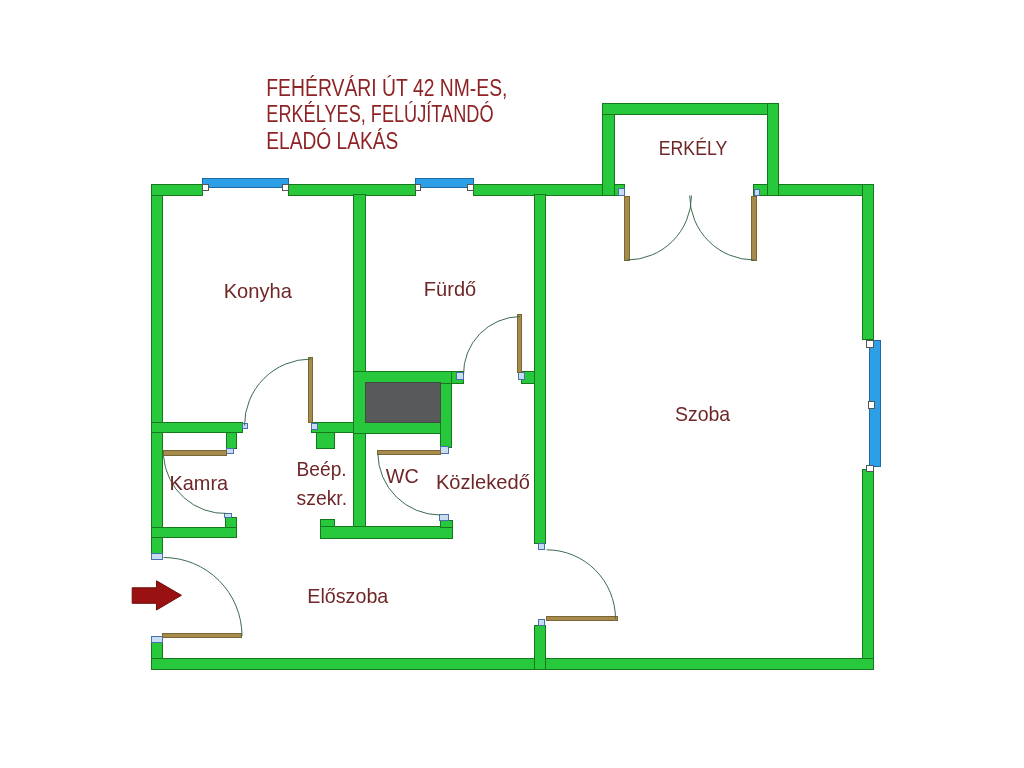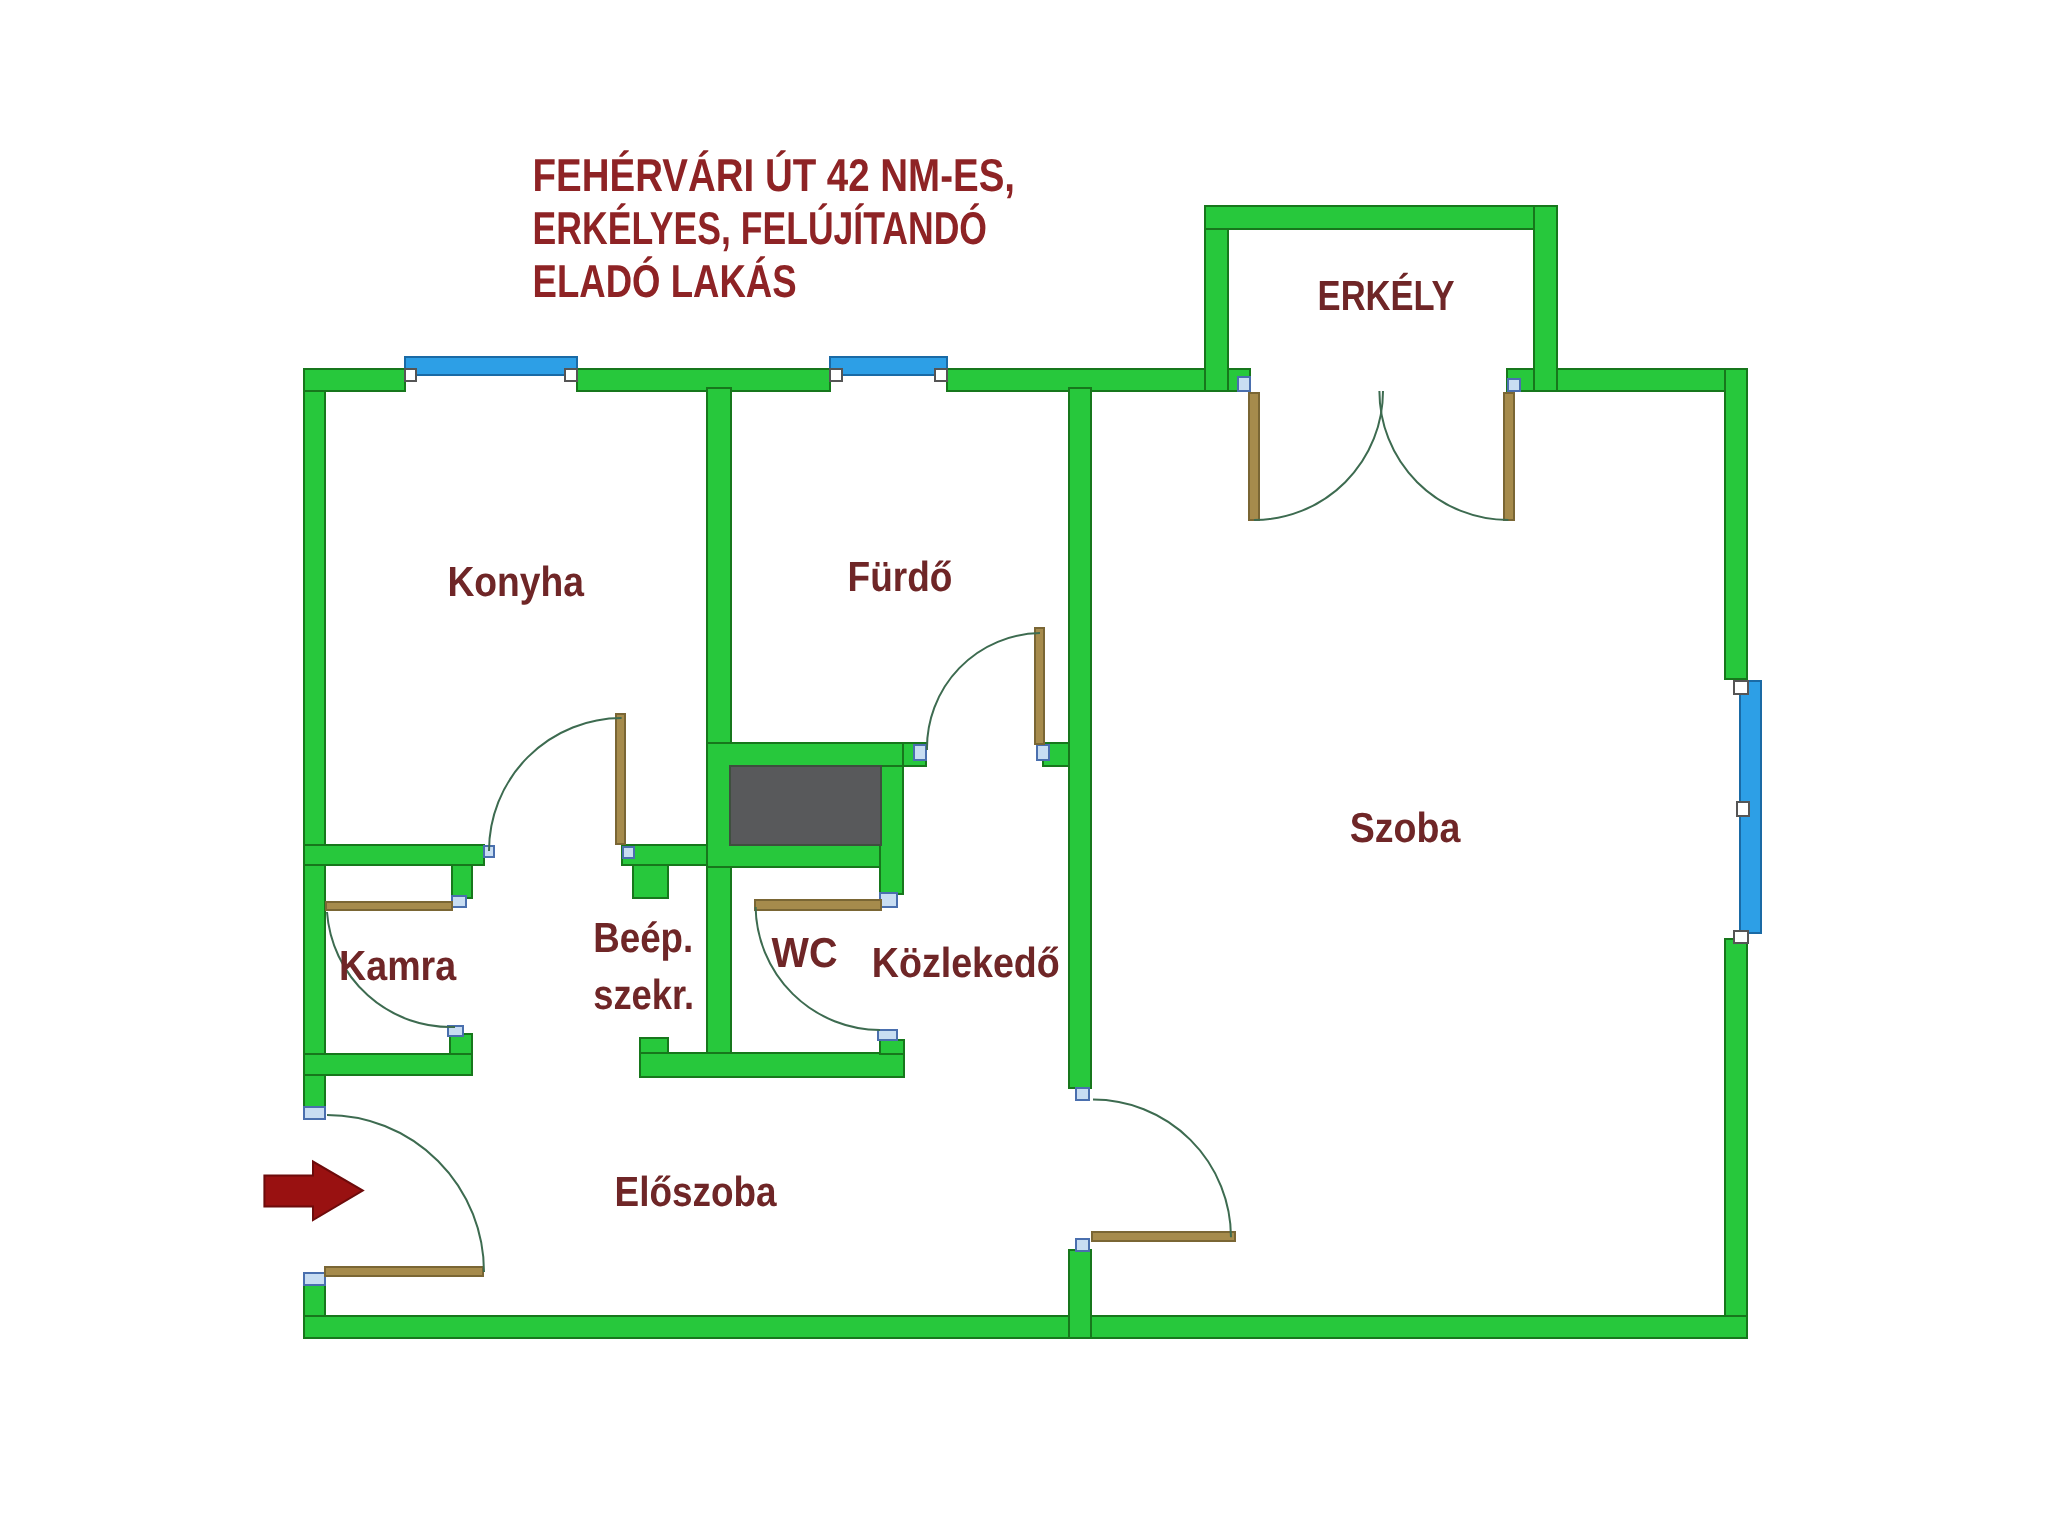--- a/index.html
+++ b/index.html
@@ -1,16 +1,16 @@
 <!DOCTYPE html>
 <html><head>
 <meta charset="utf-8">
 <style>
   html,body{margin:0;padding:0;background:#ffffff;}
-  .wrap{position:relative;width:1024px;height:768px;background:#ffffff;overflow:hidden;font-weight:bold;}
+  .wrap{position:relative;width:1024px;height:768px;background:#ffffff;overflow:hidden;}
   svg{position:absolute;left:0;top:0;}
   text{font-family:"Liberation Sans",sans-serif;}
 </style>
 </head>
 <body>
 <div class="wrap">
 <svg width="1024" height="768" viewBox="0 0 1024 768" shape-rendering="crispEdges">
 <g stroke="#17771c" stroke-width="1" fill="#27C83C">
 
   <rect x="151.8" y="184.5" width="10.9" height="369.5"></rect>

